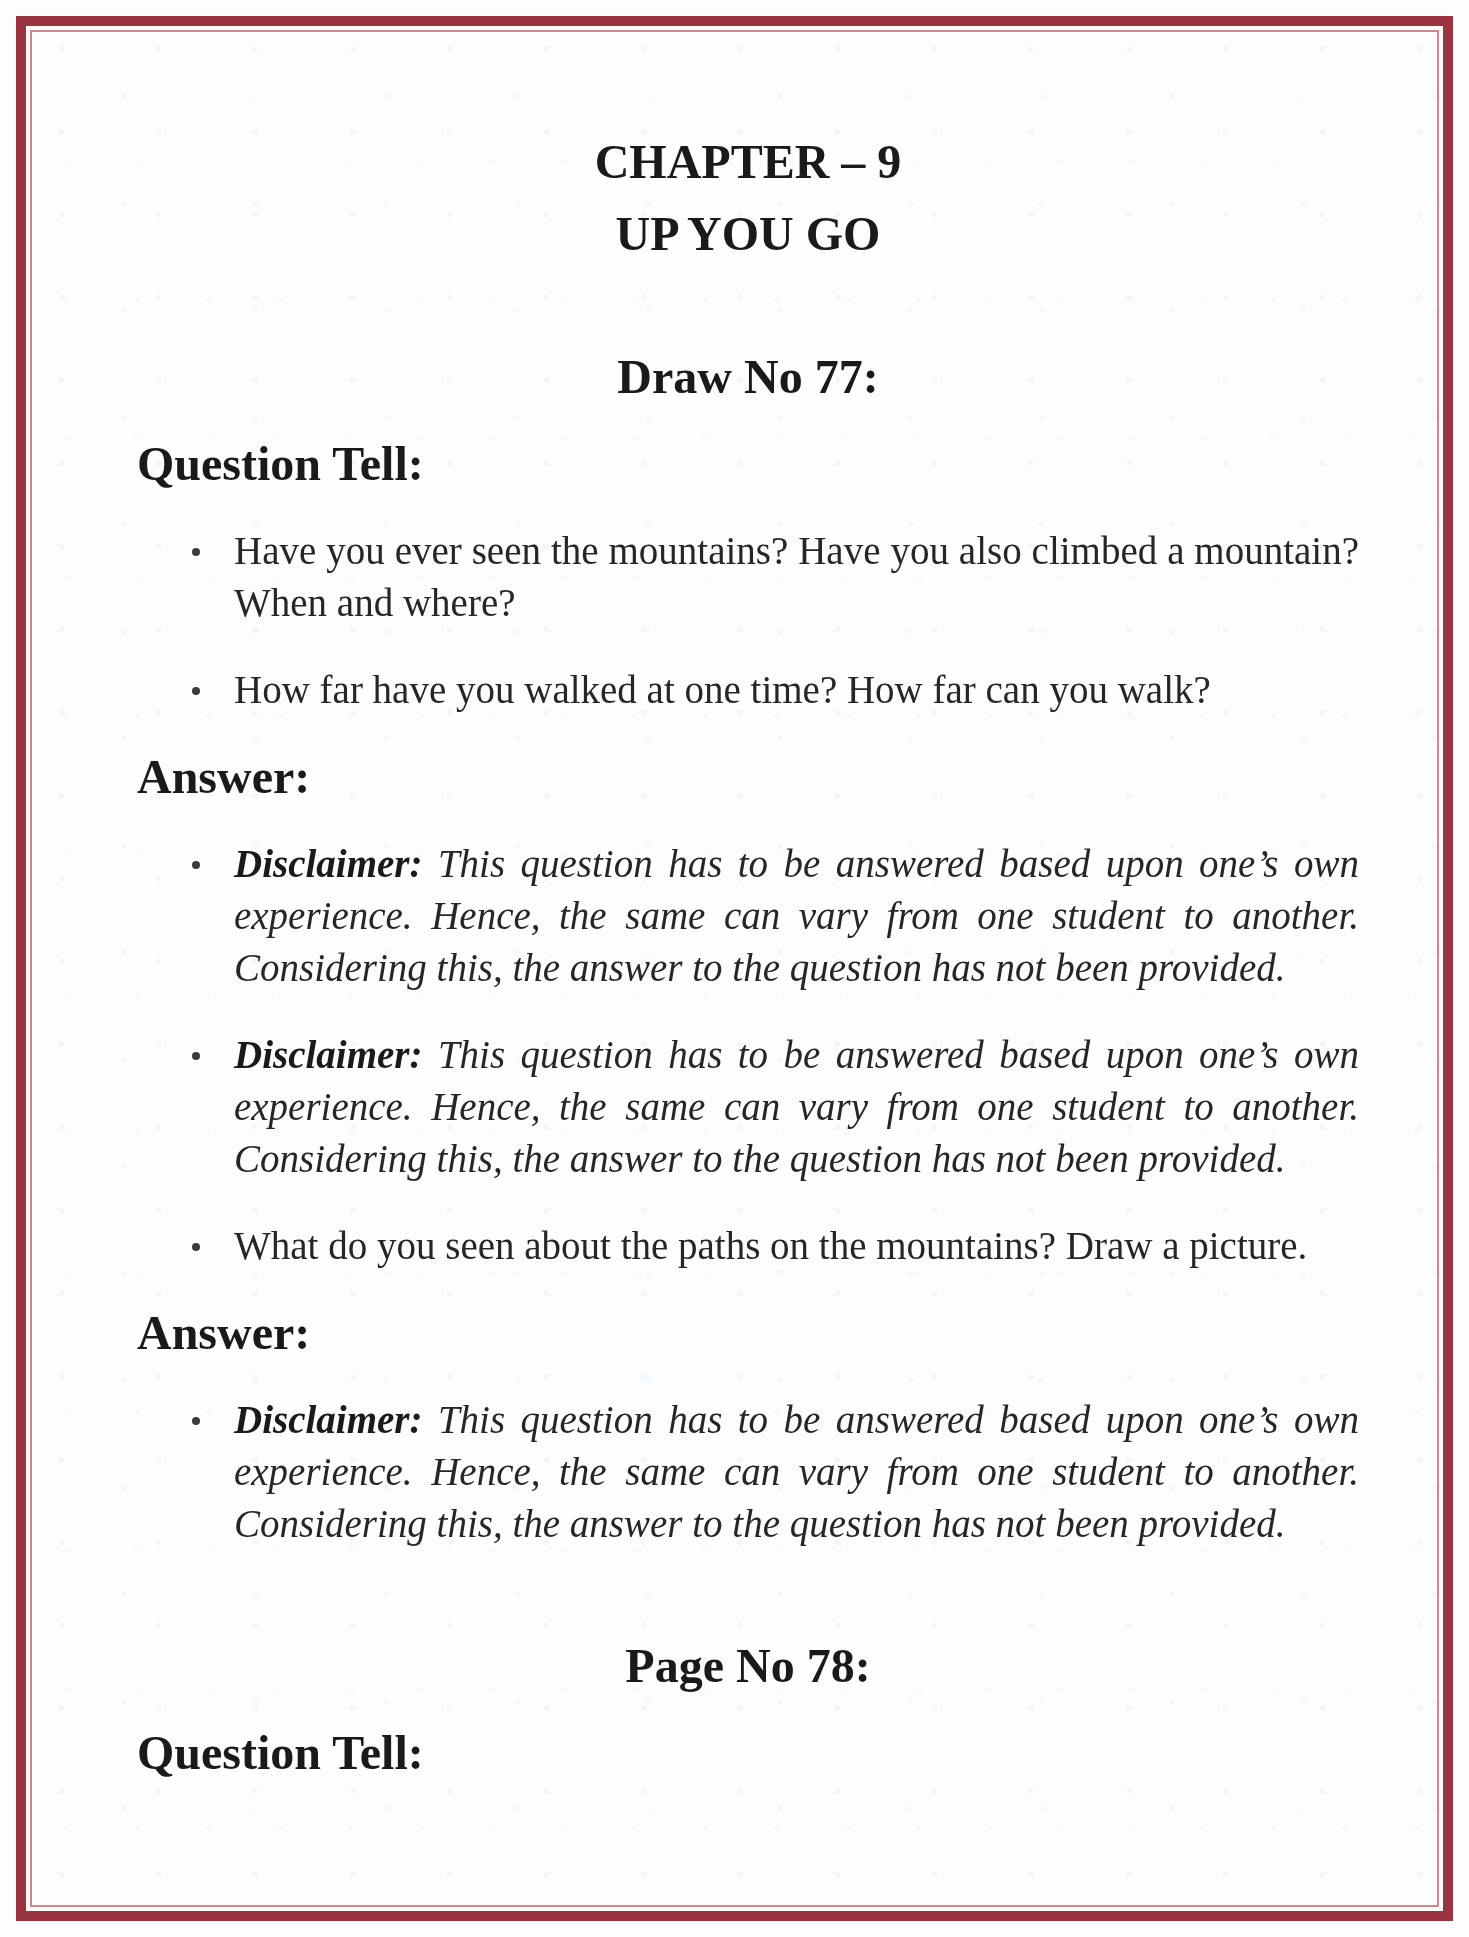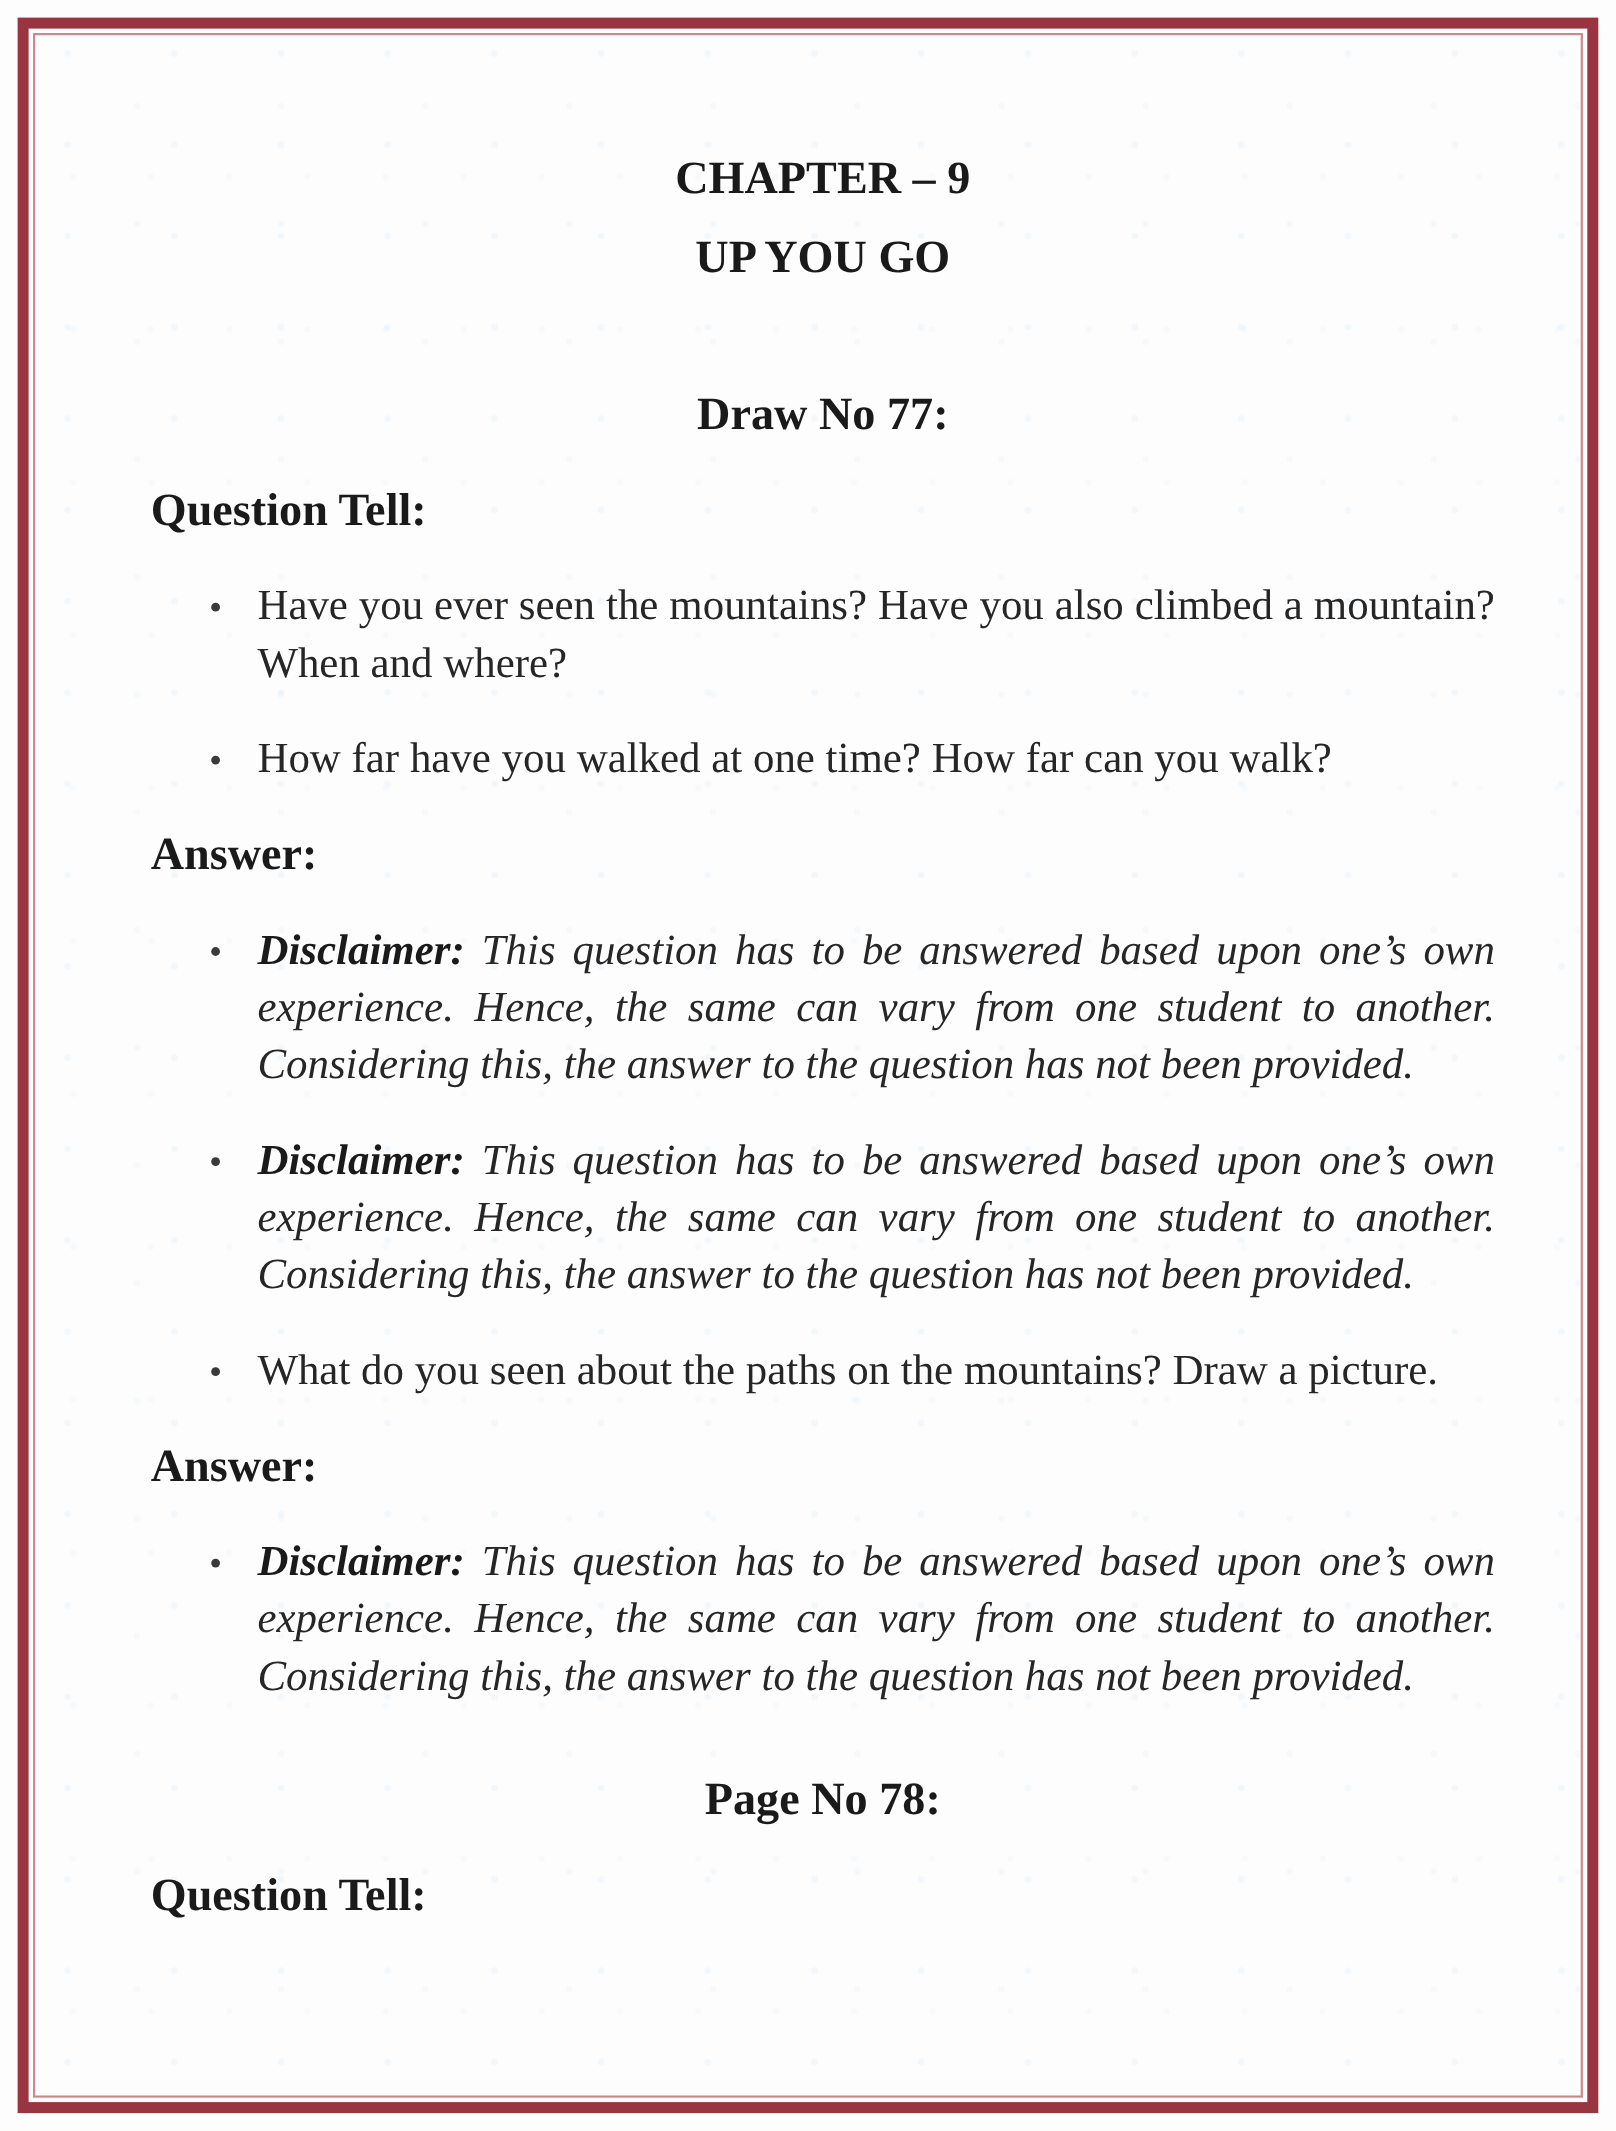--- a/index.html
+++ b/index.html
@@ -41,30 +41,30 @@
   .doc{
     position:absolute;
     left:137px; top:0;
     width:1222px;
     padding-top:136px;
     font-size:39px;
     line-height:52px;
   }
   .doc > *{ margin-top:35px; }
   h1,h2,h3{
-    font-size:42px;
+    font-size:48px;
     font-weight:bold;
     color: var(--ink-strong);
     line-height:52px;
   }
   .center{ text-align:center; }
   .chapter-first{ margin-top:0; }
   .chapter-second{ margin-top:20px; }
   .page-head{ margin-top:91px; }
-  .page-head-2{ margin-top:60px; }
+  .page-head-2{ margin-top:90px; }
   .li{
     position:relative;
     padding-left:97px;
     text-align:justify;
   }
   .dot{
     position:absolute;
     left:55px; top:23px;
     width:8px; height:8px;
     border-radius:50%;

